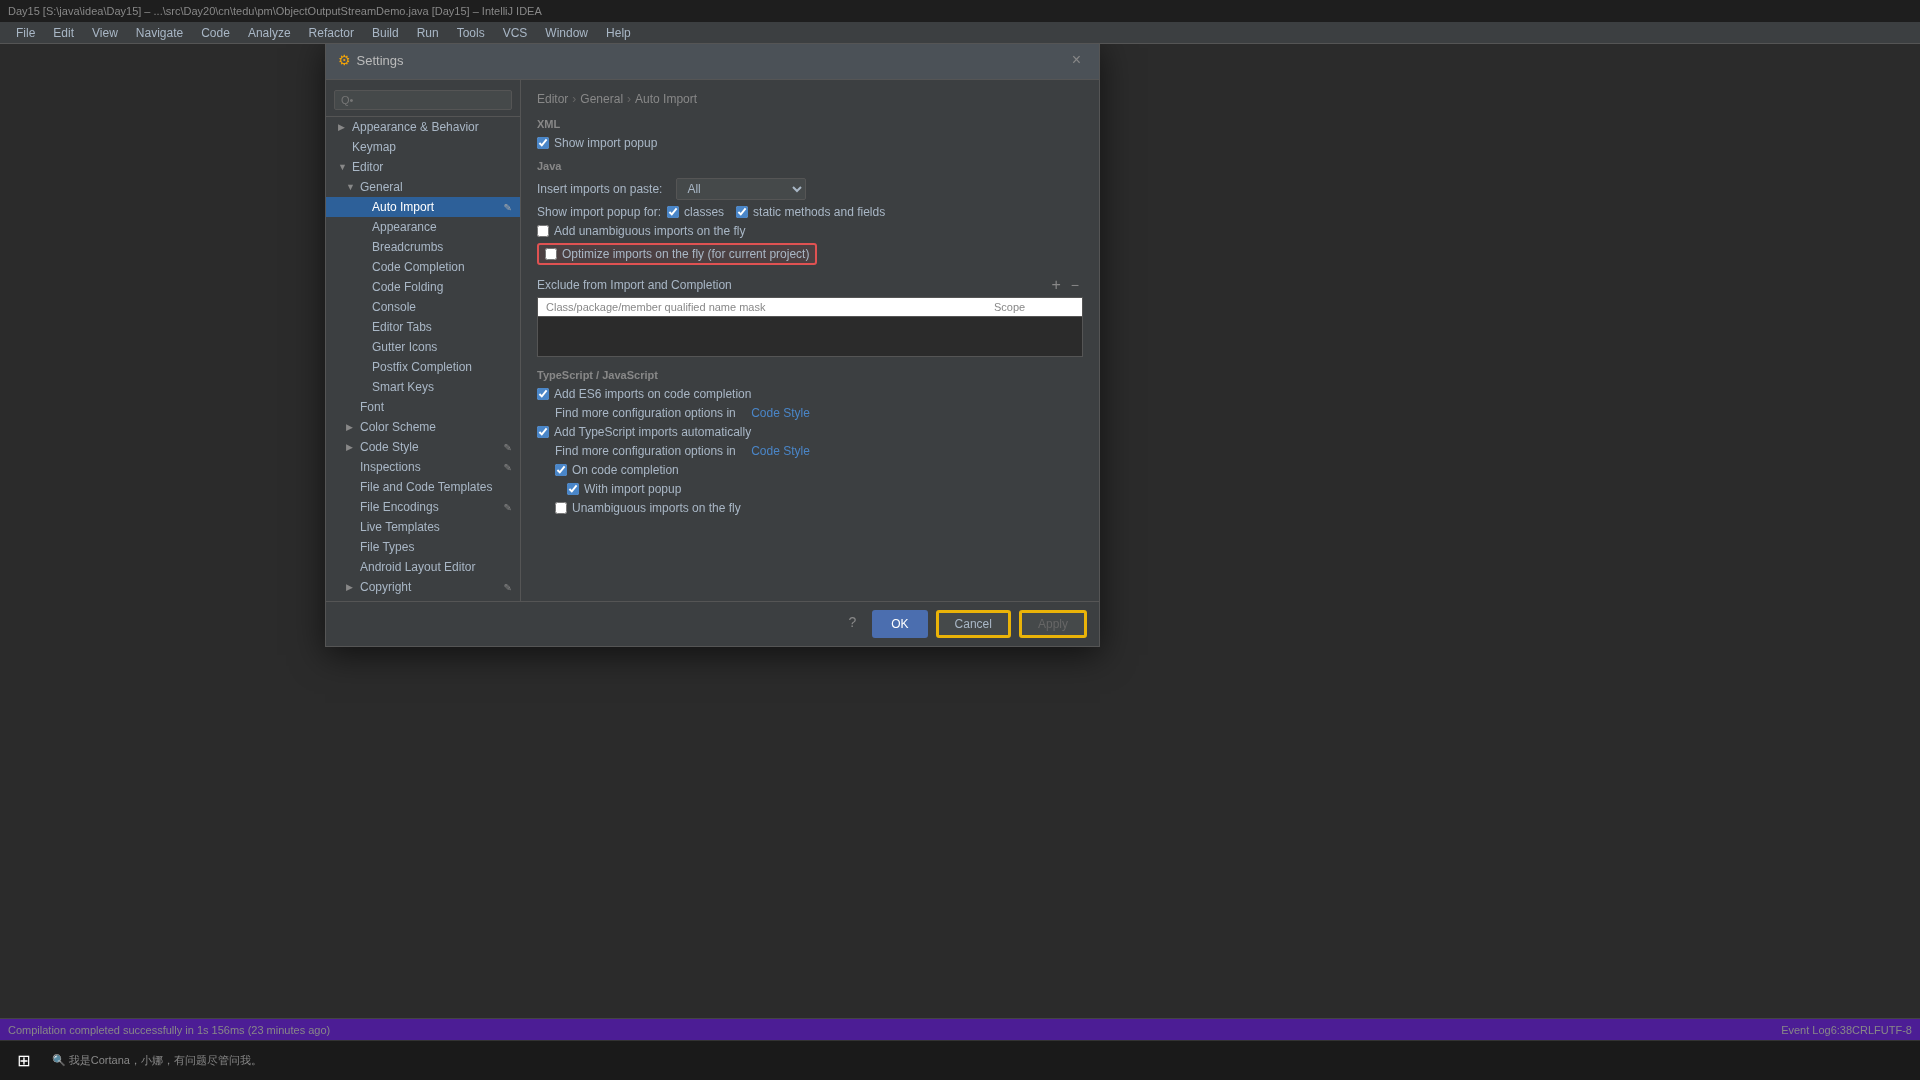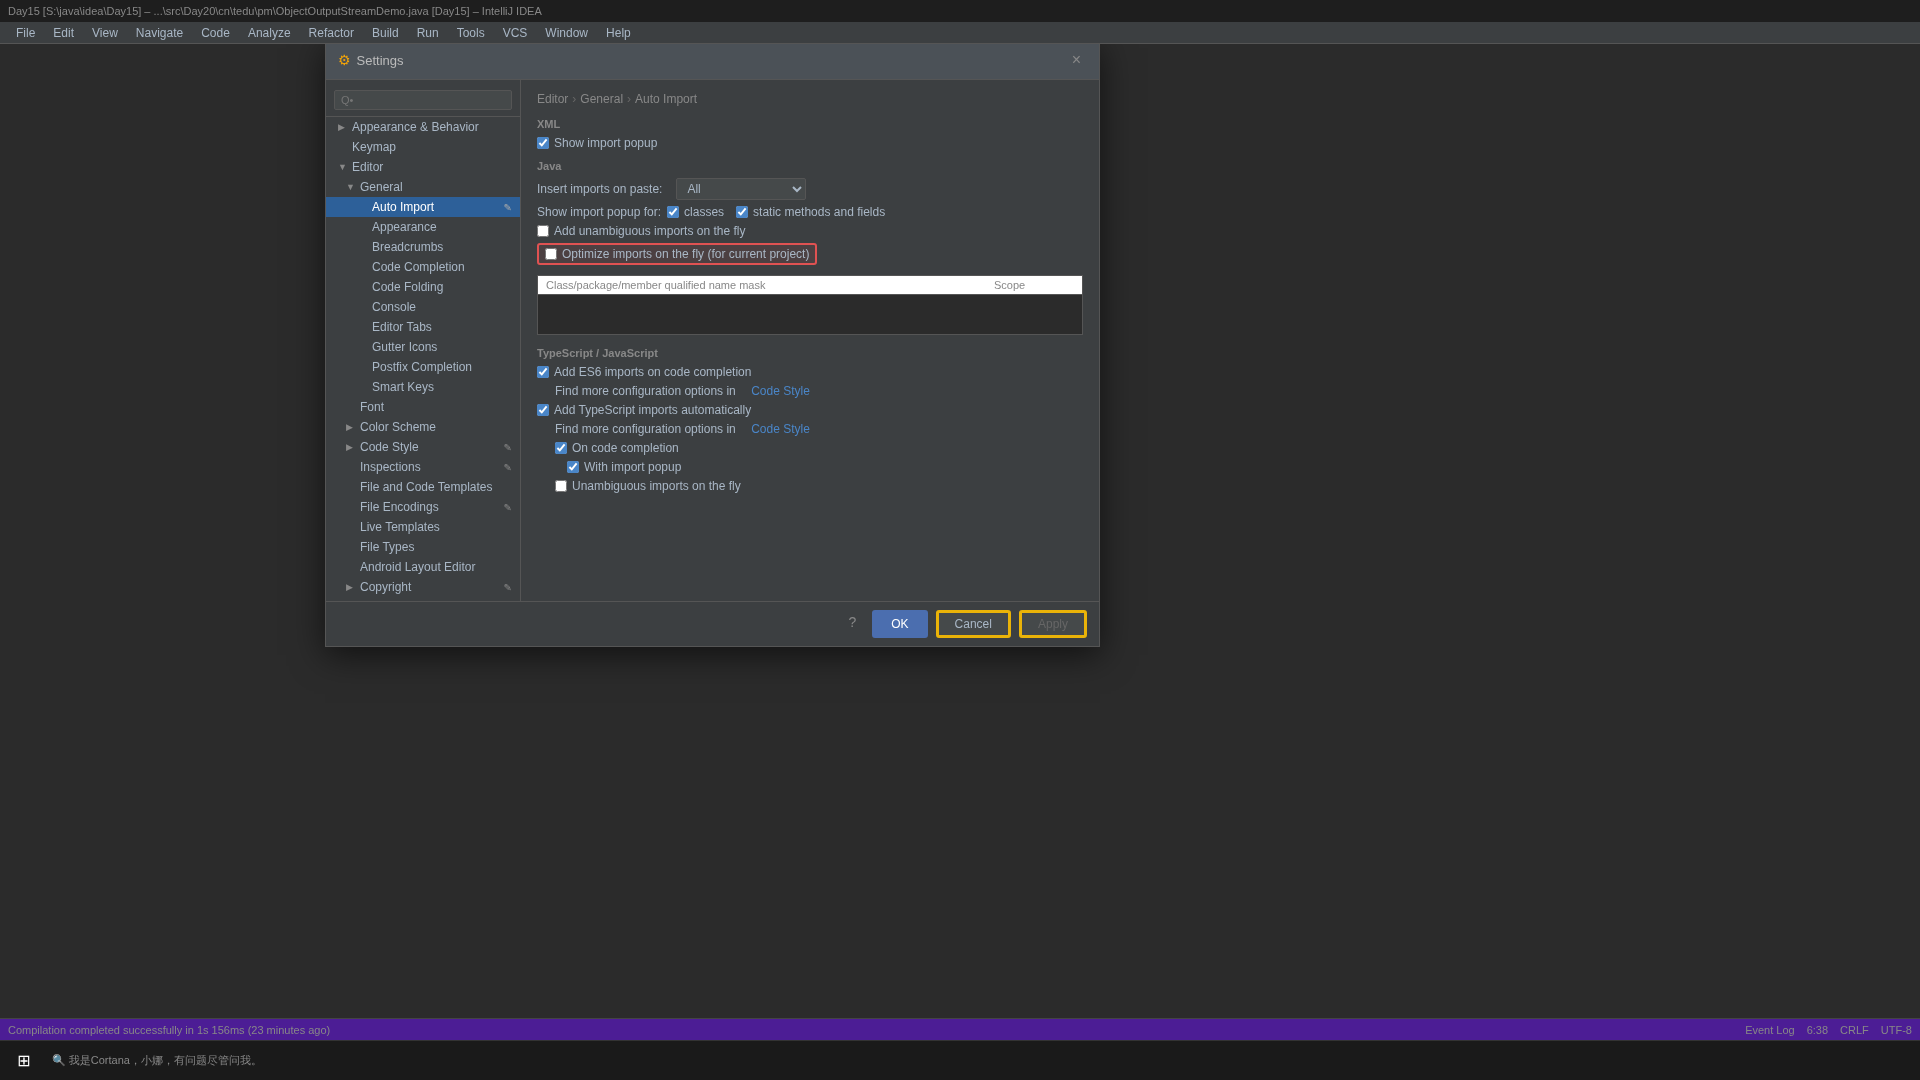--- a/index.html
+++ b/index.html
@@ -611,20 +611,27 @@
       </div>
 
       <div class="setting-row">
         <span class="highlighted-row">
           <input type="checkbox" style="">
           <span class="setting-text">Optimize imports on the fly (for current project)</span>
         </span>
       </div>
 
       <div style="margin-top:10px;">
+        <div class="exclude-table-header-row">
+          <span class="setting-text">Exclude from Import and Completion</span>
+          <div style="display:flex;gap:2px;">
+            <button class="add-btn">+</button>
+            <button class="remove-btn">−</button>
+          </div>
+        </div>
         <div class="exclude-table-container">
           <div class="exclude-table-header">
             <span class="col-name">Class/package/member qualified name mask</span>
             <span class="col-scope">Scope</span>
           </div>
         </div>
       </div>
 
       <div class="ts-section">
         <div class="section-label">TypeScript / JavaScript</div>
@@ -680,21 +687,21 @@
   <div class="dialog-footer">
     <span class="help-icon">?</span>
     <button class="btn btn-primary">OK</button>
     <button class="btn btn-secondary">Cancel</button>
     <button class="btn btn-apply">Apply</button>
   </div>
 </div>
 
 <div class="ide-statusbar">
   <span>Compilation completed successfully in 1s 156ms (23 minutes ago)</span>
-  <div style="display:flex;align-items:center;gap:12px;">
+  <div style="display:flex;align-items:center;">
     <span>Event Log</span>
     <span>6:38</span>
     <span>CRLF</span>
     <span>UTF-8</span>
   </div>
 </div>
 
 <div class="taskbar">
   <div class="taskbar-start">⊞</div>
   <span style="color:#888;font-size:11px;margin-left:8px;">🔍 我是Cortana，小娜，有问题尽管问我。</span>

